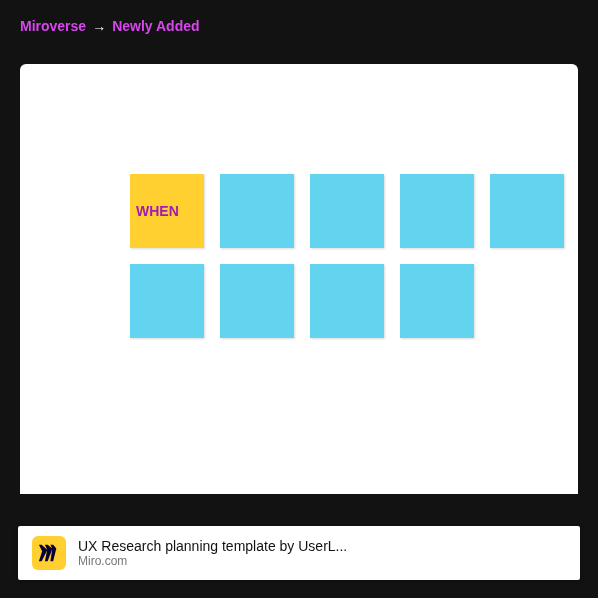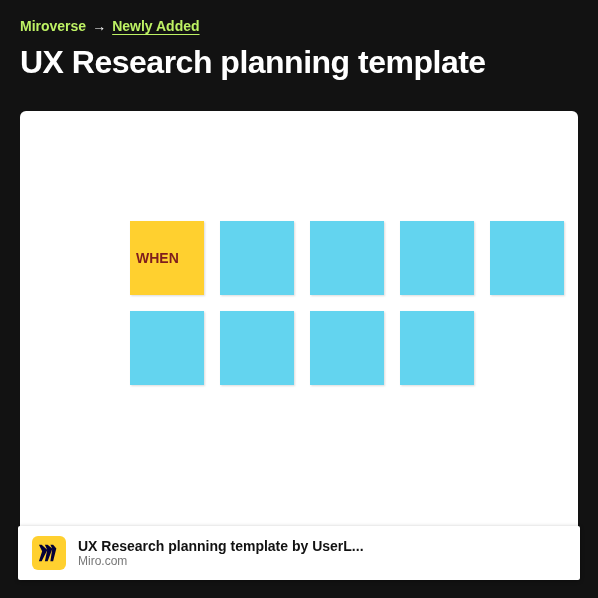--- a/index.html
+++ b/index.html
@@ -20,25 +20,24 @@
     }
     .breadcrumb {
       color: #fff;
       font-size: 14px;
       font-weight: 600;
       display: flex;
       align-items: center;
       gap: 6px;
     }
     .breadcrumb-link {
-      color: #bef264;
+      color: #d946ef;
       text-decoration: none;
     }
     .breadcrumb-current {
-      text-decoration: underline;
       text-underline-offset: 3px;
     }
     .arrow {
       font-size: 14px;
     }
     .page-title {
       color: #fff;
       font-size: 32px;
       font-weight: 800;
       margin-top: 10px;
@@ -76,21 +75,21 @@
     .sticky-label {
       background: #ffd02f;
       width: 74px;
       height: 74px;
       display: flex;
       align-items: center;
       justify-content: flex-start;
       padding-left: 6px;
       font-size: 14px;
       font-weight: 700;
-      color: #7f1d1d;
+      color: #a21caf;
       box-shadow: 1px 1px 2px rgba(0,0,0,0.15);
     }
     .sticky-blue {
       background: #63d4ef;
     }
     .link-card {
       position: absolute;
       bottom: 18px;
       left: 18px;
       right: 18px;
@@ -117,41 +116,40 @@
       height: 22px;
     }
     .link-text {
       display: flex;
       flex-direction: column;
       overflow: hidden;
     }
     .link-title {
       color: #121212;
       font-size: 14px;
-      font-weight: 700;
+      font-weight: 400;
       white-space: nowrap;
       overflow: hidden;
       text-overflow: ellipsis;
     }
     .link-domain {
       color: #777;
       font-size: 12px;
       margin-top: 0;
     }
   </style>
 </head>
 <body>
 
 <div class="header">
   <div class="breadcrumb">
     <a href="#" class="breadcrumb-link">Miroverse</a>
     <span class="arrow">→</span>
     <a href="#" class="breadcrumb-link breadcrumb-current">Newly Added</a>
   </div>
-  <h1 class="page-title">UX Research planning template</h1>
 </div>
 
 <div class="board-container">
   <div class="sticky-grid" id="sticky-grid">
       <div class="sticky-row">
         <div class="sticky-label">WHEN</div>
         <div class="sticky sticky-blue"></div>
         <div class="sticky sticky-blue"></div>
         <div class="sticky sticky-blue"></div>
         <div class="sticky sticky-blue"></div>

